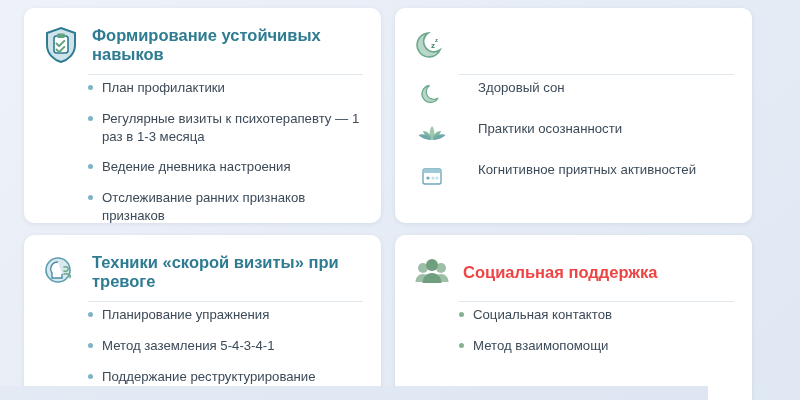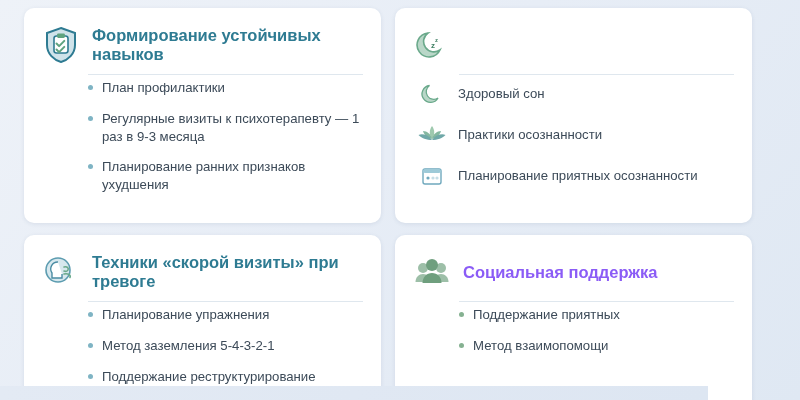--- a/index.html
+++ b/index.html
@@ -40,21 +40,21 @@
     align-items: center;
     gap: 12px;
     padding-bottom: 10px;
   }
   .card-title {
     font-size: 16.5px;
     font-weight: bold;
     color: #2e7b92;
     line-height: 1.15;
   }
-  .card.green .card-title { color: #8b5cf6; }
+  .card.green .card-title { color: #ef4444; }
   .title-rule {
     height: 1px;
     background: #dfe7ee;
     margin: 0 0 4px 46px;
   }
   .icon-wrap {
     width: 38px;
     height: 38px;
     flex: 0 0 38px;
     display: flex;
@@ -84,22 +84,22 @@
     border-radius: 50%;
     background: #7fb4c4;
   }
   .card.green ul.items li:before { background: #85b191; }
   
   ul.items.icons {
     padding-left: 0;
   }
   ul.items.icons li {
     display: flex;
-    align-items: center;
-    gap: 7px;
+    align-items: flex-start;
+    gap: 27px;
     padding-left: 0;
     margin-bottom: 11px;
   }
   ul.items.icons li:before { display: none; }
   .li-icon {
     width: 38px;
     height: 30px;
     flex: 0 0 38px;
     display: flex;
     align-items: center;
@@ -130,22 +130,23 @@
             <rect x="13" y="7.5" width="8" height="4.5" rx="1.4" fill="#5fa37f"></rect>
             <path d="M12.5 17.5 l2.6 2.6 l5.2 -5.2" fill="none" stroke="#5fa37f" stroke-width="2" stroke-linecap="round" stroke-linejoin="round"></path>
             <path d="M12.5 23.5 l2.6 2.6 l5.2 -5.2" fill="none" stroke="#5fa37f" stroke-width="2" stroke-linecap="round" stroke-linejoin="round"></path>
           </svg>
         </span>
         <div class="card-title">Формирование устойчивых навыков</div>
       </div>
       <div class="title-rule"></div>
       <ul class="items">
         <li><span>План профилактики</span></li>
-        <li><span>Регулярные визиты к психотерапевту — 1 раз в 9-3 месяца</span></li>
-        <li><span>Планирование ранних признаков ухудшения</span></li>
+        <li><span>Регулярные визиты к психотерапевту — 1 раз в 1-3 месяца</span></li>
+        <li><span>Ведение дневника настроения</span></li>
+        <li><span>Отслеживание ранних признаков признаков</span></li>
       </ul>
     </div>
 
     <div class="card">
       <div class="card-head">
         <span class="icon-wrap">
           <svg width="34" height="34" viewBox="0 0 34 34">
             <path d="M25 22 A12 12 0 1 1 13 5 A9.5 9.5 0 0 0 25 22 Z" fill="#b9d7c8" stroke="#6aa98b" stroke-width="1.6"></path>
             <text x="16" y="20" font-family="Liberation Sans, sans-serif" font-size="8" font-weight="bold" fill="#3f7f63">z</text>
             <text x="20" y="14" font-family="Liberation Sans, sans-serif" font-size="6" font-weight="bold" fill="#3f7f63">z</text>
@@ -177,61 +178,61 @@
         <li>
           <span class="li-icon">
             <svg width="22" height="22" viewBox="0 0 22 22">
               <rect x="2" y="4" width="18" height="15" rx="2" fill="#ffffff" stroke="#6fa8bd" stroke-width="1.4"></rect>
               <rect x="2" y="4" width="18" height="4" rx="2" fill="#9ecad8"></rect>
               <circle cx="7" cy="13" r="1.6" fill="#6fa8bd"></circle>
               <circle cx="12" cy="13" r="1.6" fill="#c5dde6"></circle>
               <circle cx="16" cy="13" r="1.6" fill="#c5dde6"></circle>
             </svg>
           </span>
-          <span class="li-text">Планирование приятных осознанности</span>
+          <span class="li-text">Когнитивное приятных активностей</span>
         </li>
       </ul>
     </div>
 
     <div class="card">
       <div class="card-head">
         <span class="icon-wrap">
           <svg width="36" height="34" viewBox="0 0 36 34">
             <circle cx="15" cy="15" r="12" fill="#d7e8ee" stroke="#5c9cb0" stroke-width="1.6"></circle>
             <path d="M15 7 a7 7 0 0 0 -6 11 l0 5 l10 0 l0 -4" fill="#ffffff" stroke="#4a8ca3" stroke-width="1.4"></path>
             <path d="M21 12 c3 -1 5 1 4 3 c-1 2 -4 1 -4 1" fill="none" stroke="#6aa98b" stroke-width="1.6" stroke-linecap="round"></path>
             <path d="M21 19 c4 -1 7 1 6 3.5" fill="none" stroke="#6aa98b" stroke-width="1.6" stroke-linecap="round"></path>
           </svg>
         </span>
         <div class="card-title">Техники «скорой визиты» при тревоге</div>
       </div>
       <div class="title-rule"></div>
       <ul class="items">
         <li><span>Планирование упражнения</span></li>
-        <li><span>Метод заземления 5-4-3-2-1</span></li>
+        <li><span>Метод заземления 5-4-3-4-1</span></li>
         <li><span>Поддержание реструктурирование</span></li>
       </ul>
     </div>
 
     <div class="card green">
       <div class="card-head">
         <span class="icon-wrap">
           <svg width="36" height="32" viewBox="0 0 36 32">
             <circle cx="9" cy="12" r="5" fill="#9dbfa8"></circle>
             <path d="M1.5 26 c0 -5 3.5 -8 7.5 -8 c4 0 7.5 3 7.5 8 Z" fill="#9dbfa8"></path>
             <circle cx="27" cy="12" r="5" fill="#9dbfa8"></circle>
             <path d="M19.5 26 c0 -5 3.5 -8 7.5 -8 c4 0 7.5 3 7.5 8 Z" fill="#9dbfa8"></path>
             <circle cx="18" cy="9" r="6" fill="#6f9f7e"></circle>
             <path d="M8.5 27 c0 -6 4.3 -10 9.5 -10 c5.2 0 9.5 4 9.5 10 Z" fill="#6f9f7e"></path>
           </svg>
         </span>
         <div class="card-title">Социальная поддержка</div>
       </div>
       <div class="title-rule"></div>
       <ul class="items">
-        <li><span>Поддержание приятных</span></li>
+        <li><span>Социальная контактов</span></li>
         <li><span>Метод взаимопомощи</span></li>
       </ul>
     </div>
 
   </div>
   <div class="bottom-strip"></div>
 </div>
 
 </body></html>

